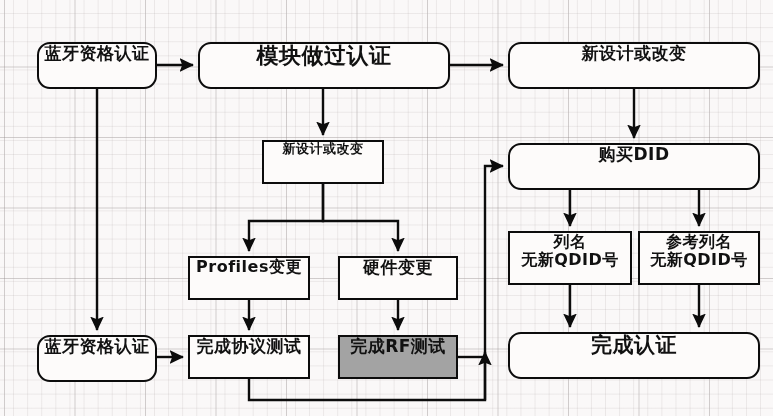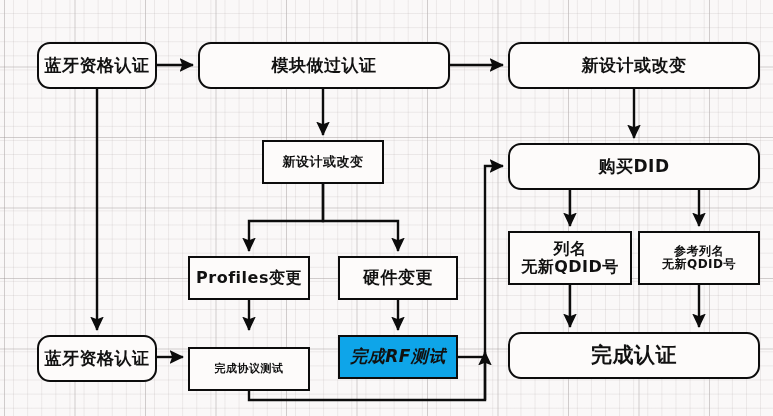--- a/index.html
+++ b/index.html
@@ -38,21 +38,20 @@
     position: absolute;
     inset: 0;
     pointer-events: none;
   }
   .node {
     position: absolute;
     box-sizing: border-box;
     border: 2.6px solid #0c0c0c;
     background: #fdfbfa;
     display: flex;
-    align-items: center;
     justify-content: center;
     text-align: center;
     color: #111111;
     font-weight: bold;
     line-height: 1.12;
     letter-spacing: 0.5px;
   }
   .node.rounded { border-radius: 13px; }
   .node.square  { border-radius: 0px; }
   .node .lbl { display: block; }
@@ -90,21 +89,21 @@
         <path d="M 699,190 L 699,226" marker-end="url(#arrowhead)"></path>
         <path d="M 570,285 L 570,327" marker-end="url(#arrowhead)"></path>
         <path d="M 699,285 L 699,327" marker-end="url(#arrowhead)"></path>
       </g>
   </svg>
 
   <div class="node rounded" style="left: 37px; top: 42px; width: 120px; height: 47px; font-size: 17px; background: rgb(253, 251, 250); border-color: rgb(12, 12, 12);">
     <span class="lbl">蓝牙资格认证</span>
   </div>
 
-  <div class="node rounded" style="left: 198px; top: 42px; width: 252px; height: 47px; font-size: 17px; background: rgb(253, 251, 250); border-color: rgb(12, 12, 12);">
+  <div class="node rounded" style="left: 198px; top: 42px; width: 252px; height: 47px; font-size: 22px; background: rgb(253, 251, 250); border-color: rgb(12, 12, 12);">
     <span class="lbl">模块做过认证</span>
   </div>
 
   <div class="node rounded" style="left: 508px; top: 42px; width: 252px; height: 47px; font-size: 17px; background: rgb(253, 251, 250); border-color: rgb(12, 12, 12);">
     <span class="lbl">新设计或改变</span>
   </div>
 
   <div class="node square" style="left: 262px; top: 140px; width: 122px; height: 44px; font-size: 13px; background: rgb(253, 251, 250); border-color: rgb(12, 12, 12);">
     <span class="lbl">新设计或改变</span>
   </div>
@@ -121,36 +120,36 @@
     <span class="lbl">硬件变更</span>
   </div>
 
   <div class="node square" style="left: 508px; top: 231px; width: 124px; height: 54px; font-size: 16px; background: rgb(253, 251, 250); border-color: rgb(12, 12, 12);">
     <div>
       <span class="lbl">列名</span>
       <span class="lbl2">无新QDID号</span>
     </div>
   </div>
 
-  <div class="node square" style="left: 638px; top: 231px; width: 122px; height: 54px; font-size: 12px; background: rgb(253, 251, 250); border-color: rgb(12, 12, 12);">
+  <div class="node square" style="left: 638px; top: 231px; width: 122px; height: 54px; font-size: 16px; background: rgb(253, 251, 250); border-color: rgb(12, 12, 12);">
     <div>
       <span class="lbl">参考列名</span>
       <span class="lbl2">无新QDID号</span>
     </div>
   </div>
 
   <div class="node rounded" style="left: 37px; top: 335px; width: 120px; height: 47px; font-size: 17px; background: rgb(253, 251, 250); border-color: rgb(12, 12, 12);">
     <span class="lbl">蓝牙资格认证</span>
   </div>
 
-  <div class="node square" style="left: 188px; top: 335px; width: 122px; height: 44px; font-size: 11px; background: rgb(253, 251, 250); border-color: rgb(12, 12, 12); margin-top: 12px;">
+  <div class="node square" style="left: 188px; top: 335px; width: 122px; height: 44px; font-size: 17px; background: rgb(253, 251, 250); border-color: rgb(12, 12, 12);">
     <span class="lbl">完成协议测试</span>
   </div>
 
-  <div class="node square" style="left: 338px; top: 335px; width: 120px; height: 44px; font-size: 17px; background: #0ea5e9; border-color: rgb(12, 12, 12); font-style: italic;">
+  <div class="node square" style="left: 338px; top: 335px; width: 120px; height: 44px; font-size: 17px; background: #a3a3a3; border-color: rgb(12, 12, 12);">
     <span class="lbl">完成RF测试</span>
   </div>
 
   <div class="node rounded" style="left: 508px; top: 332px; width: 252px; height: 47px; font-size: 21px; background: rgb(253, 251, 250); border-color: rgb(12, 12, 12);">
     <span class="lbl">完成认证</span>
   </div>
 
 </div>
 
 </body></html>

